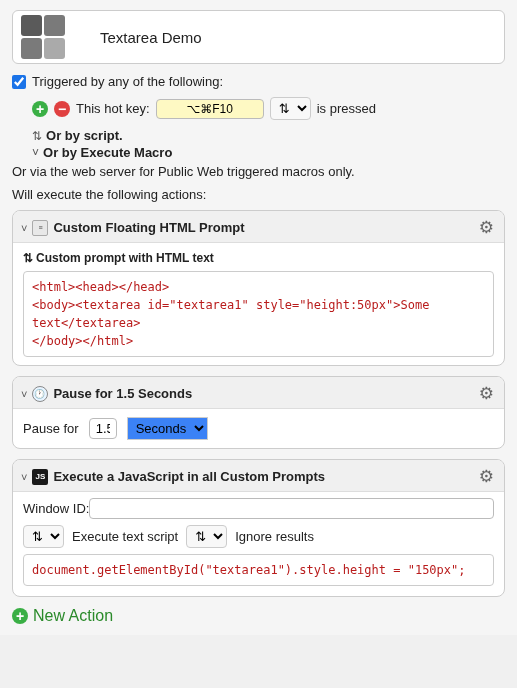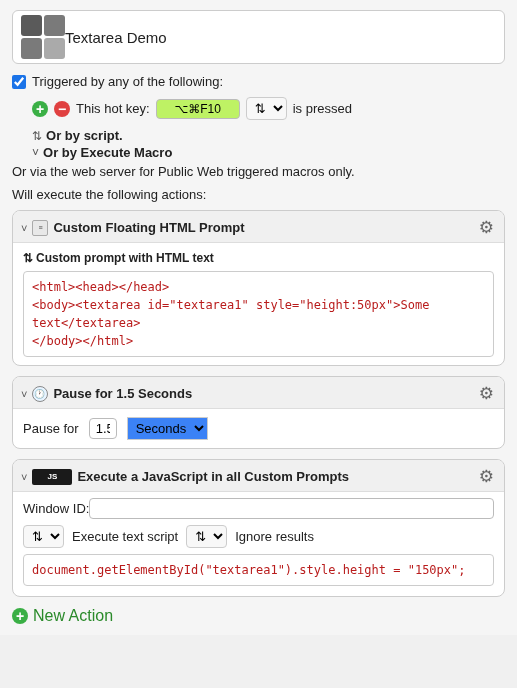--- a/index.html
+++ b/index.html
@@ -16,20 +16,21 @@
       padding: 10px 12px 10px 12px;
     }
     .header-row {
       display: flex;
       align-items: center;
       margin-bottom: 10px;
       background: #fff;
       border: 1px solid #ccc;
       border-radius: 6px;
       padding: 4px 8px;
+      gap: 35px;
     }
     .title-input {
       border: none;
       outline: none;
       font-size: 15px;
       font-weight: 400;
       flex: 1;
       background: transparent;
       color: #222;
     }
@@ -77,22 +78,22 @@
       font-weight: bold;
       cursor: pointer;
       flex-shrink: 0;
       line-height: 1;
     }
     .hotkey-input {
       border: 1px solid #bbb;
       border-radius: 4px;
       padding: 2px 6px;
       font-size: 12px;
-      width: 84px;
-      background: #bef264;
+      width: 108px;
+      background: #fef9c3;
       text-align: center;
     }
     .is-pressed-select {
       border: 1px solid #ccc;
       border-radius: 4px;
       padding: 2px 4px;
       font-size: 13px;
       background: #f8f8f8;
       cursor: pointer;
     }
@@ -278,21 +279,21 @@
     
     .pause-icon {
       width: 16px; height: 16px;
       border-radius: 50%;
       border: 1px solid #888;
       background: #e8f4ff;
       display: flex; align-items: center; justify-content: center;
       font-size: 9px;
     }
     .js-icon {
-      width: 40px; height: 16px;
+      width: 16px; height: 16px;
       border-radius: 2px;
       background: #1a1a1a;
       display: flex; align-items: center; justify-content: center;
       font-size: 8px;
       color: #fff;
       font-weight: bold;
     }
     .html-icon {
       width: 16px; height: 16px;
       border-radius: 2px;

